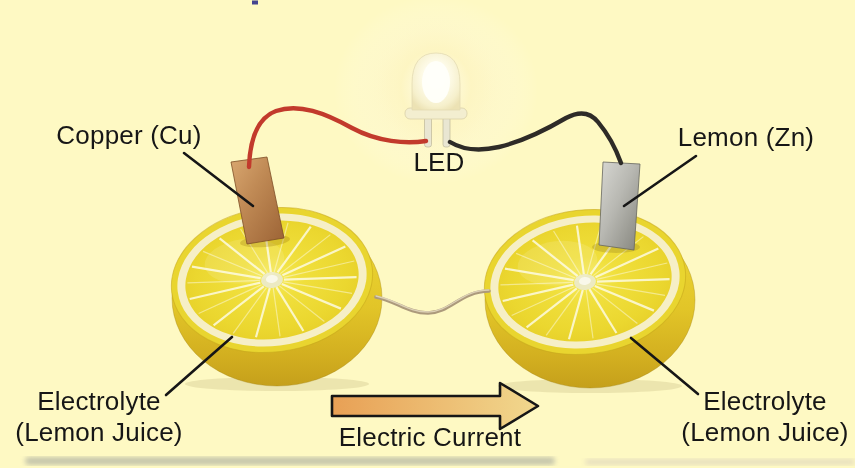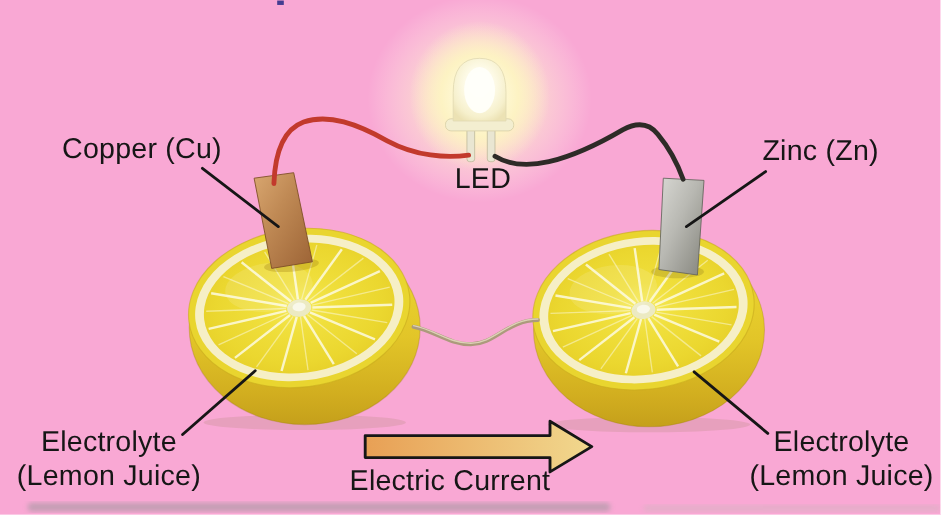--- a/index.html
+++ b/index.html
@@ -1,18 +1,18 @@
 <!DOCTYPE html>
 <html><head>
 <meta charset="utf-8">
 <style>
   html,body { margin:0; padding:0; background:#ffffff; }
   .stage {
     position:relative; width:855px; height:468px;
-    background:#f9a8d4; overflow:hidden;
+    background:#fef9c3; overflow:hidden;
     font-family:"Liberation Sans", sans-serif;
   }
   .stage svg { position:absolute; left:0; top:0; }
   .label {
     position:absolute; transform:translate(-50%,-50%);
     font-size:26px; color:#161616; white-space:nowrap; text-align:center;
     letter-spacing:0.2px; line-height:31px;
   }
 </style>
 </head>
@@ -139,27 +139,27 @@
     <line x1="696" y1="156" x2="624" y2="206" stroke-width="2.6" stroke-linecap="round" stroke="#161616"></line>
     <line x1="166" y1="395" x2="232" y2="337" stroke-width="2.6" stroke-linecap="round" stroke="#161616"></line>
     <line x1="698" y1="394" x2="631" y2="338" stroke-width="2.6" stroke-linecap="round" stroke="#161616"></line>
 
     <rect x="252" y="0.5" width="6" height="4" fill="#30308a" opacity="0.9"></rect>
     <rect x="25" y="457" width="530" height="8" rx="4" fill="#8f9494" opacity="0.5" filter="url(#blurBand)"></rect>
     <rect x="585" y="459" width="270" height="6" rx="3" fill="#c5b8b8" opacity="0.4" filter="url(#blurBand)"></rect>
   </svg>
 
   <div class="label" style="left:129px; top:135px;">Copper (Cu)</div>
-  <div class="label" style="left:746px; top:137px;">Zinc (Zn)</div>
+  <div class="label" style="left:746px; top:137px;">Lemon (Zn)</div>
   <div class="label" style="left:439px; top:162px;">LED</div>
 
   <div class="label" style="left:99px; top:417px;">
     <div>Electrolyte</div>
     <div>(Lemon Juice)</div>
   </div>
 
   <div class="label" style="left:765px; top:417px;">
     <div>Electrolyte</div>
     <div>(Lemon Juice)</div>
   </div>
 
-  <div class="label" style="left:409px; top:437px;">Electric Current</div>
+  <div class="label" style="left:430px; top:437px;">Electric Current</div>
 </div>
 
 </body></html>

